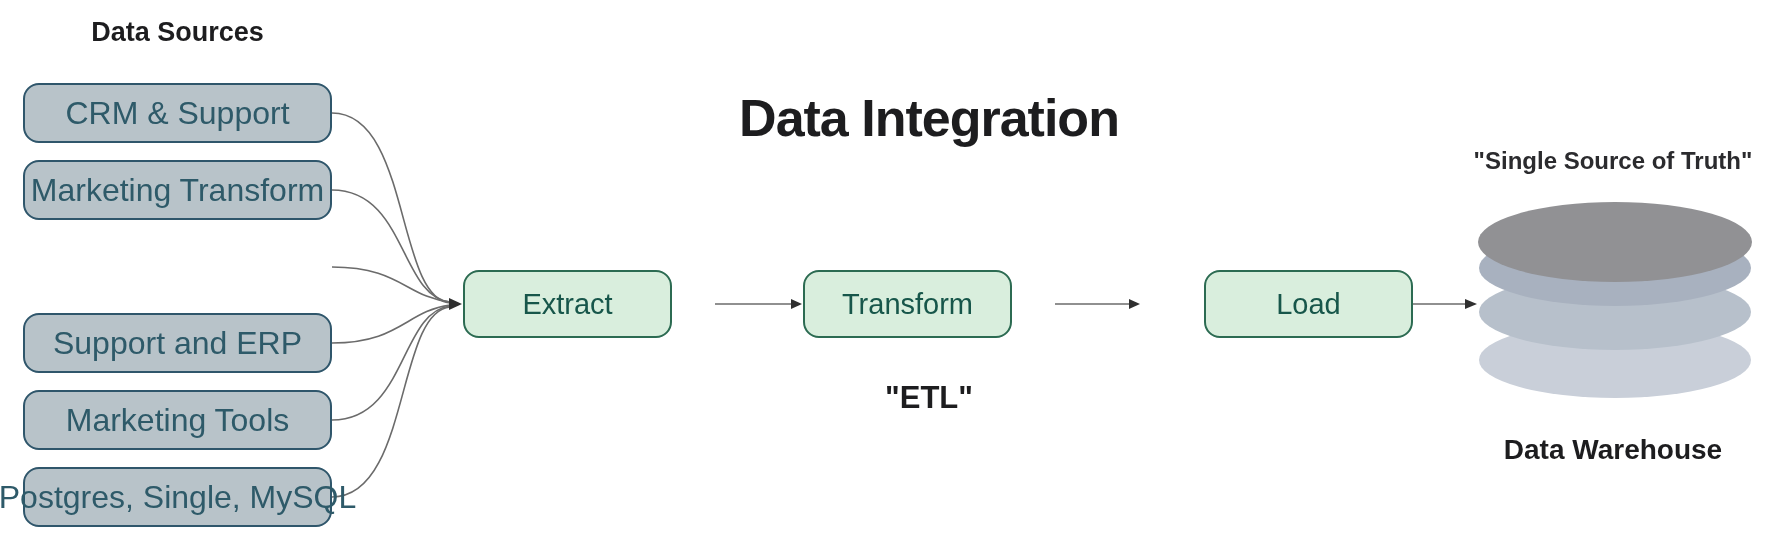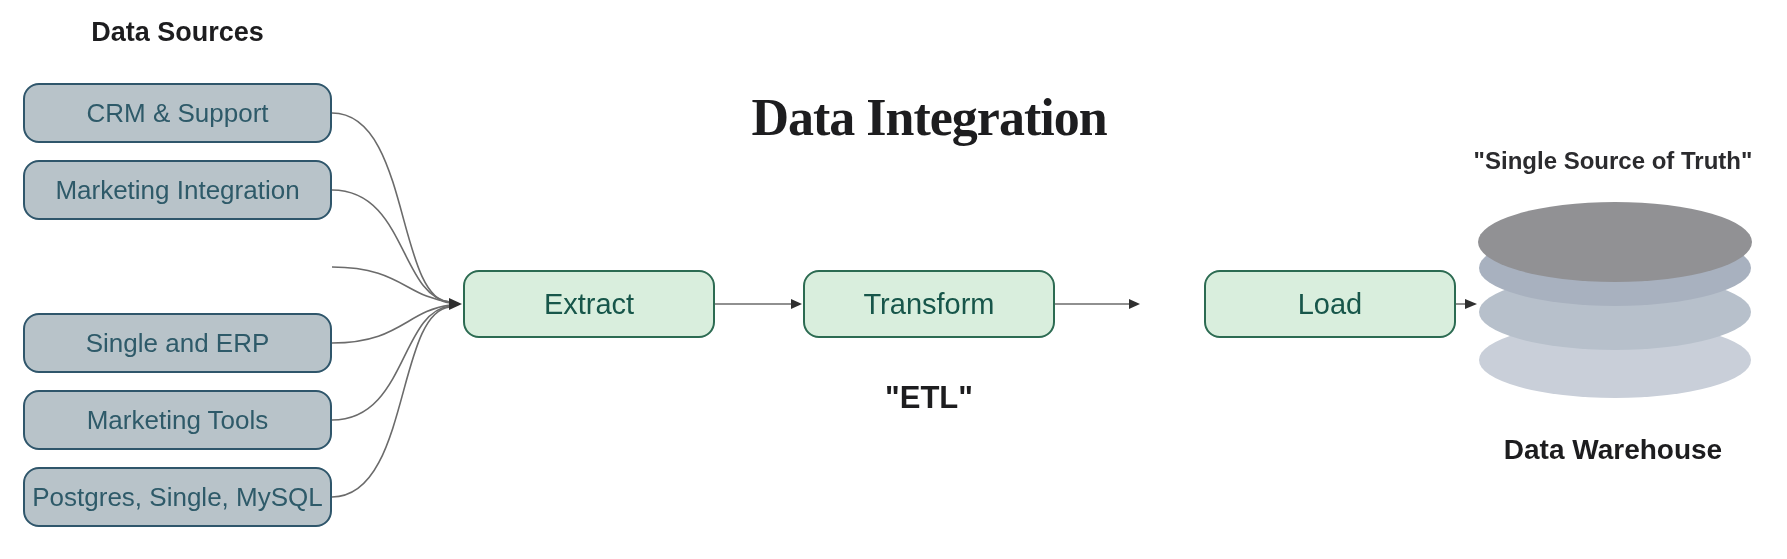--- a/index.html
+++ b/index.html
@@ -27,38 +27,37 @@
   }
   .src-box {
     position: absolute;
     left: 23px;
     width: 309px; height: 60px;
     box-sizing: border-box;
     background: var(--source-fill, #b8c3c9);
     border: 2px solid var(--source-border, #2f566b);
     border-radius: 16px;
     display: flex; align-items: center; justify-content: center;
-    font-size: 26px;
+    font-size: 32px;
     color: var(--source-text, #2e5a69);
     white-space: nowrap;
   }
   .diagram-title {
     position: absolute;
     left: 529px; top: 88px; width: 800px;
     text-align: center;
     font-size: 52px;
     font-weight: 700;
     letter-spacing: -1px;
     color: var(--heading-text, #1d1d1f);
-    font-family: Liberation Serif, serif;
   }
   .step-box {
     position: absolute;
     top: 270px;
-    width: 252px; height: 68px;
+    width: 209px; height: 68px;
     box-sizing: border-box;
     background: var(--step-fill, #d9eedd);
     border: 2px solid var(--step-border, #2c6b52);
     border-radius: 16px;
     display: flex; align-items: center; justify-content: center;
     font-size: 29px;
     color: var(--step-text, #17564a);
   }
   .etl-caption {
     position: absolute;
@@ -113,22 +112,22 @@
       <ellipse cx="1615" cy="360" rx="136" ry="38" fill="#c9cfd9"></ellipse>
       <ellipse cx="1615" cy="312" rx="136" ry="38" fill="#b7c0cb"></ellipse>
       <ellipse cx="1615" cy="268" rx="136" ry="38" fill="#a8b1bf"></ellipse>
       <ellipse cx="1615" cy="242" rx="137" ry="40" fill="#919194"></ellipse>
     </g>
   </svg>
 
   <div class="ds-heading">Data Sources</div>
 
   <div class="src-box" style="top:83px">CRM &amp; Support</div>
-  <div class="src-box" style="top:160px">Marketing Integration</div>
-  <div class="src-box" style="top:313px">Single and ERP</div>
+  <div class="src-box" style="top:160px">Marketing Transform</div>
+  <div class="src-box" style="top:313px">Support and ERP</div>
   <div class="src-box" style="top:390px">Marketing Tools</div>
   <div class="src-box" style="top:467px">Postgres, Single, MySQL</div>
 
   <div class="diagram-title">Data Integration</div>
 
   <div class="step-box" style="left:463px">Extract</div>
   <div class="step-box" style="left:803px">Transform</div>
   <div class="step-box" style="left:1204px">Load</div>
 
   <div class="etl-caption">"ETL"</div>

